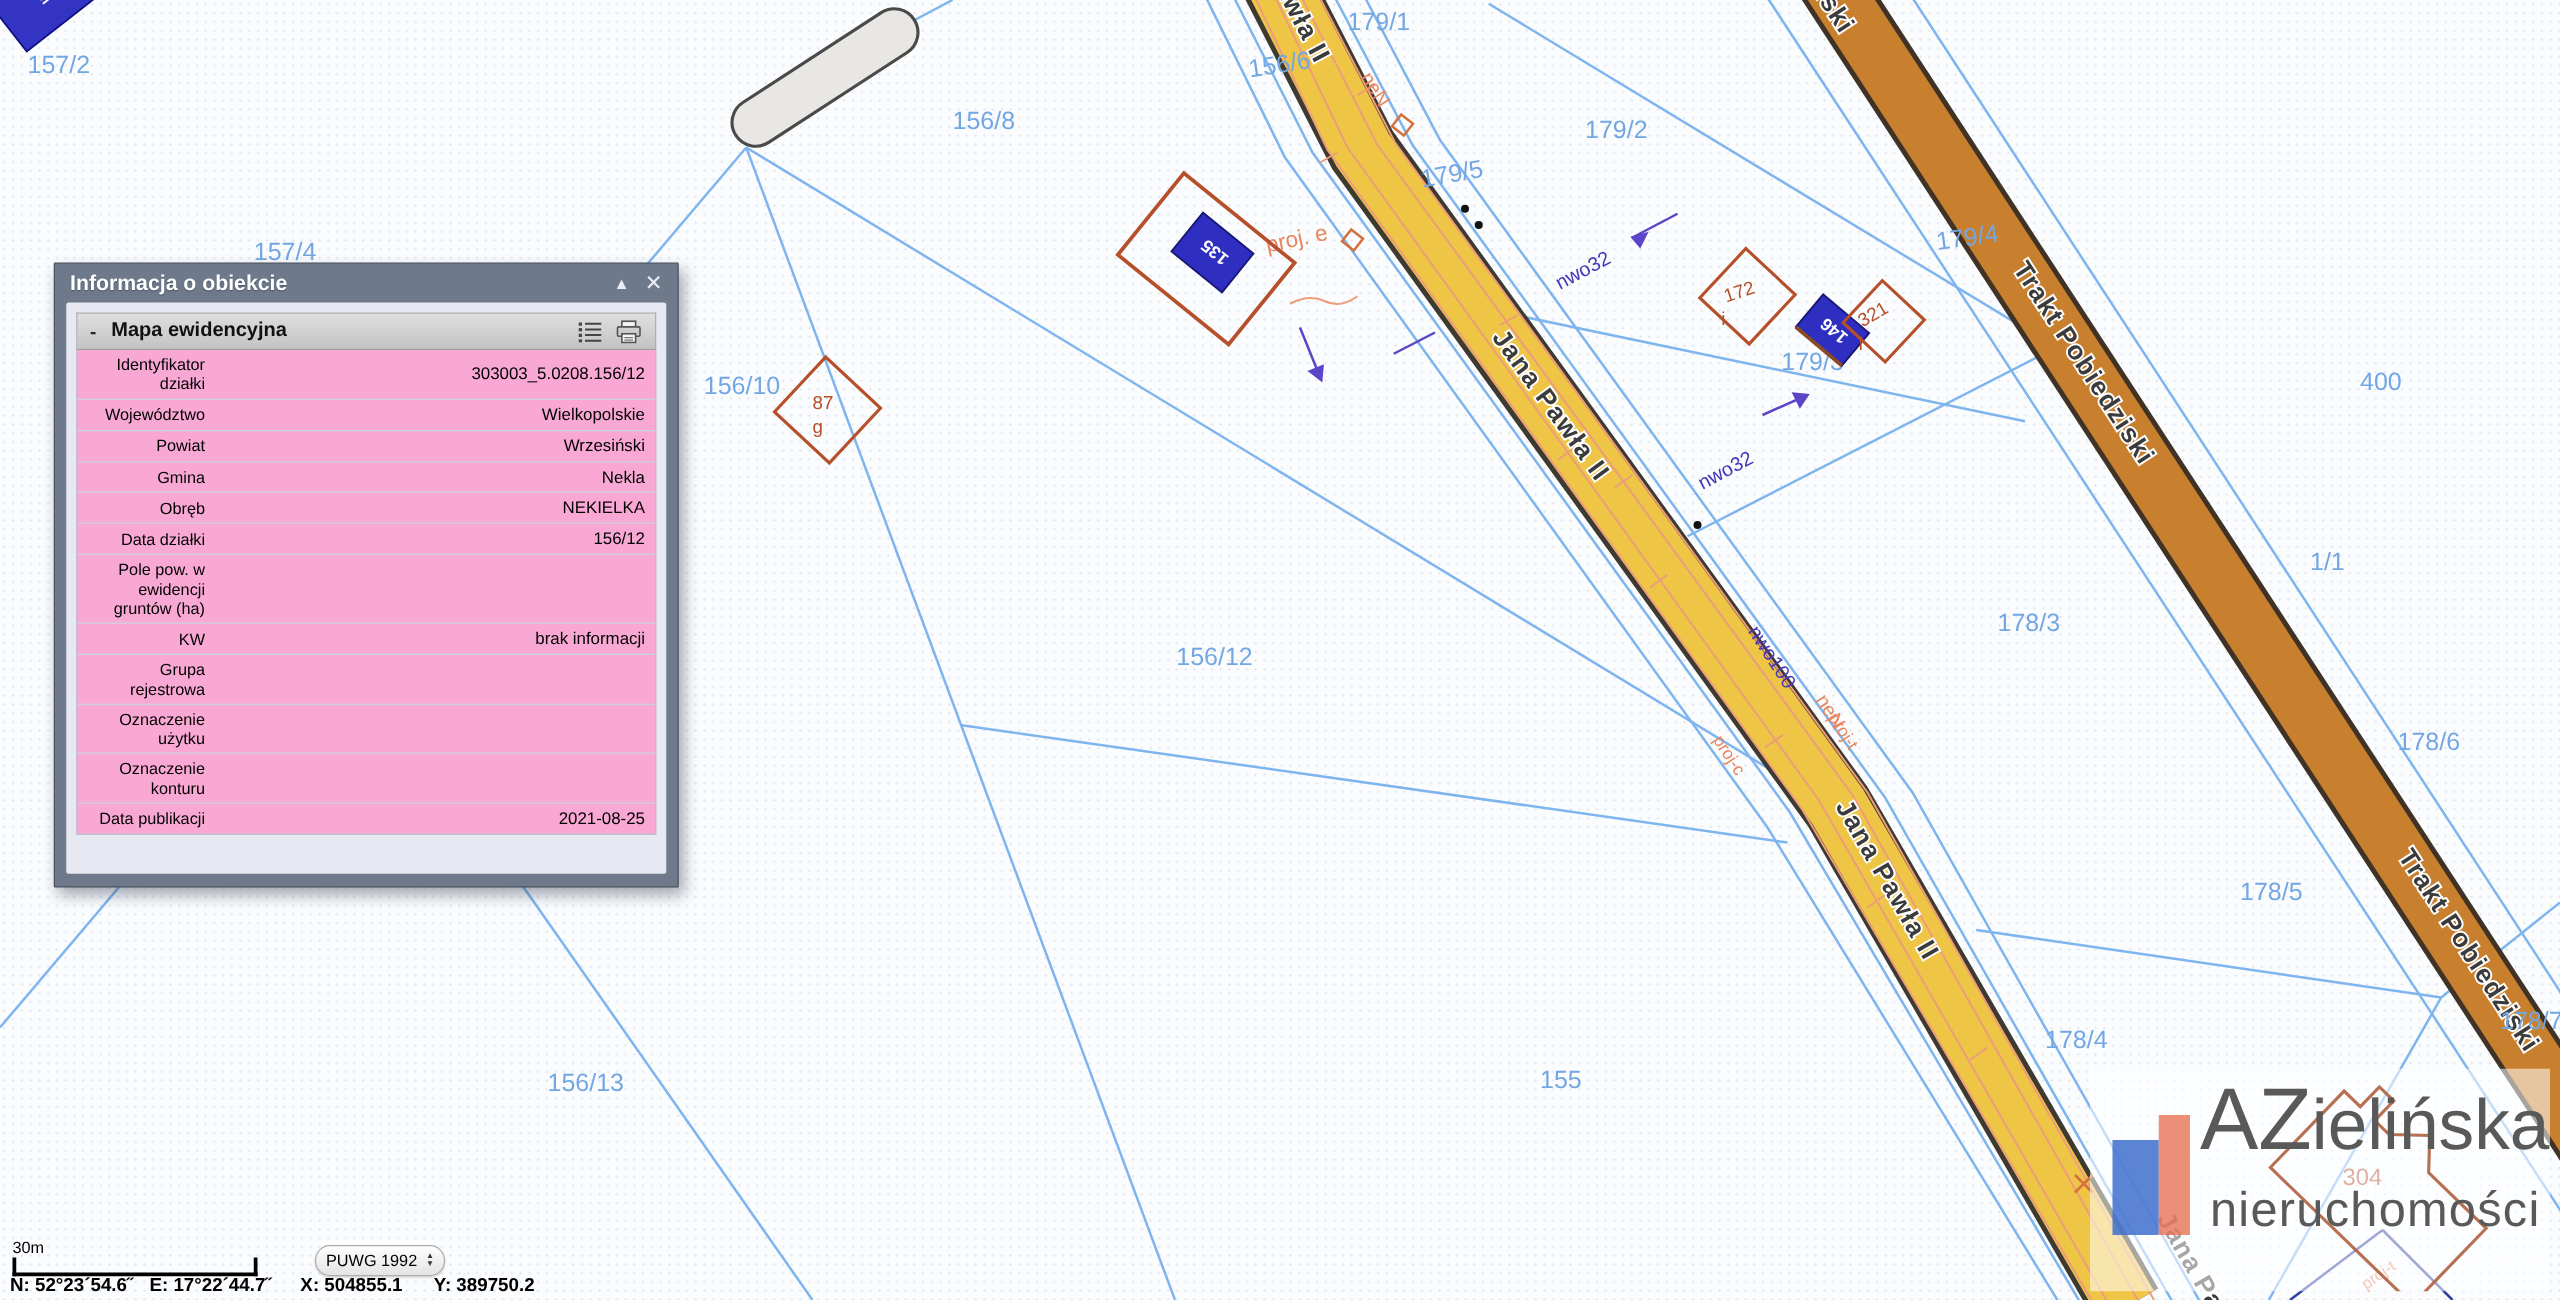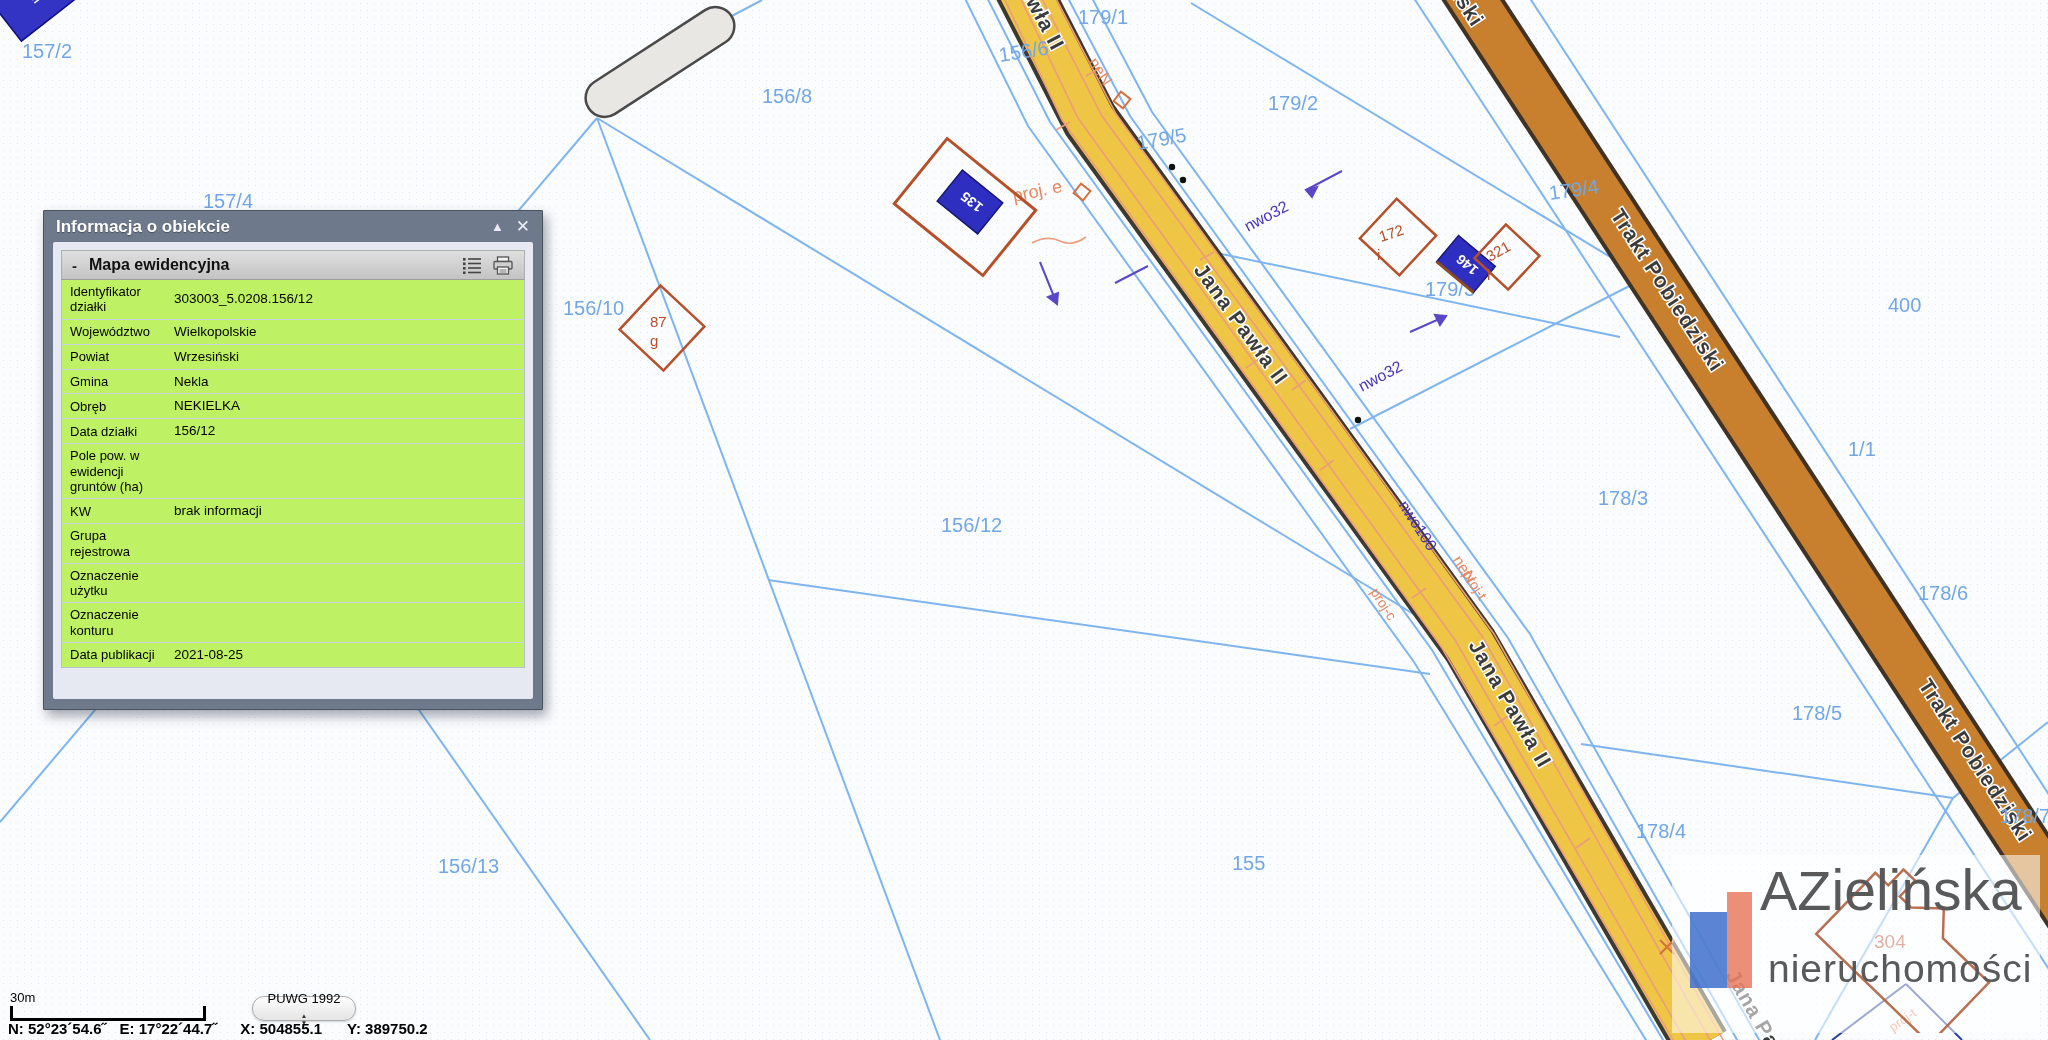--- a/index.html
+++ b/index.html
@@ -28,46 +28,46 @@
   .popup-btns{margin-left:auto;display:flex;align-items:center;gap:12px;}
   .pbtn{color:#e9edf3;font-size:13px;line-height:1;cursor:pointer;}
   .pbtn.close{font-size:17px;font-weight:700;}
   .popup-body{position:absolute;left:9px;right:9px;top:31px;bottom:10px;background:#e6e9f1;border-radius:2px;padding:8px;box-sizing:border-box;overflow:hidden;}
   .section-header{height:30px;background:linear-gradient(#dfdfdf,#c3c3c3);border:1px solid #aeaeae;border-bottom:1px solid #9d9d9d;
     display:flex;align-items:center;padding:0 10px;box-sizing:border-box;}
   .sec-minus{font-weight:700;font-size:15px;margin-right:12px;color:#222;cursor:pointer;}
   .sec-title{font-weight:700;font-size:16px;color:#111;}
   .sec-icons{margin-left:auto;display:flex;align-items:center;gap:10px;}
   .sec-icons svg{display:block;cursor:pointer;}
-  .rows{background:#bef264;border:1px solid #b9bfce;border-top:none;}
+  .rows{background:#f9a8d4;border:1px solid #b9bfce;border-top:none;text-align:right;}
   .row{display:grid;grid-template-columns:94px 1fr;gap:0 10px;padding:4px 8px;border-bottom:1px solid #cdd2e0;
     font-size:13px;line-height:1.18;align-items:center;color:#000;}
   .row:last-child{border-bottom:none;}
   .row .val{font-size:13.5px;}
 
   
   .scalebar{position:absolute;left:10px;top:990px;width:196px;}
   .scale-label{text-align:left;font-size:13px;color:#000;margin-bottom:1px;}
   .scale-bracket{height:12px;border-left:3px solid #000;border-right:3px solid #000;border-bottom:3px solid #000;}
   .crs{position:absolute;left:252px;top:996px;width:102px;height:23px;border-radius:12px;
     background:linear-gradient(#fefefe,#e4e4e4);border:1px solid #adadad;box-shadow:0 1px 2px rgba(0,0,0,.18);
-    display:flex;align-items:center;justify-content:center;gap:7px;font-size:13px;color:#000;cursor:pointer;flex-direction:column;}
+    display:flex;align-items:center;justify-content:center;gap:7px;font-size:13px;color:#000;cursor:pointer;}
   .updown{display:flex;flex-direction:column;font-size:6.5px;line-height:0.95;color:#333;}
   .coords{position:absolute;left:8px;top:1020px;font-size:15px;font-weight:700;color:#000;display:flex;}
   .coords span{margin-right:13px;}
   .coords .cx{margin-left:10px;}
   .coords .cy{margin-left:12px;}
 
   
   .logo{position:absolute;left:1672px;top:855px;width:368px;height:178px;background:rgba(255,255,255,.55);}
   .logo-house{position:absolute;left:110px;top:0;}
   .logo-sq-blue{position:absolute;left:18px;top:57px;width:37px;height:76px;background:rgba(62,112,204,.85);}
   .logo-sq-red{position:absolute;left:55px;top:37px;width:25px;height:96px;background:rgba(230,112,82,.78);}
   .brand{position:absolute;left:88px;top:2px;color:#595959;white-space:nowrap;}
-  .brand .az{font-size:56px;line-height:1.1;}
+  .brand .az{font-size:70px;line-height:1.1;}
   .brand .rest{font-size:57px;}
   .sub{position:absolute;left:96px;top:92px;color:#595959;font-size:39px;letter-spacing:1px;white-space:nowrap;}
 </style>
 </head>
 <body>
 
 <div id="stage">
 
   <svg id="map" width="2048" height="1040" viewBox="0 0 2048 1040">
 

